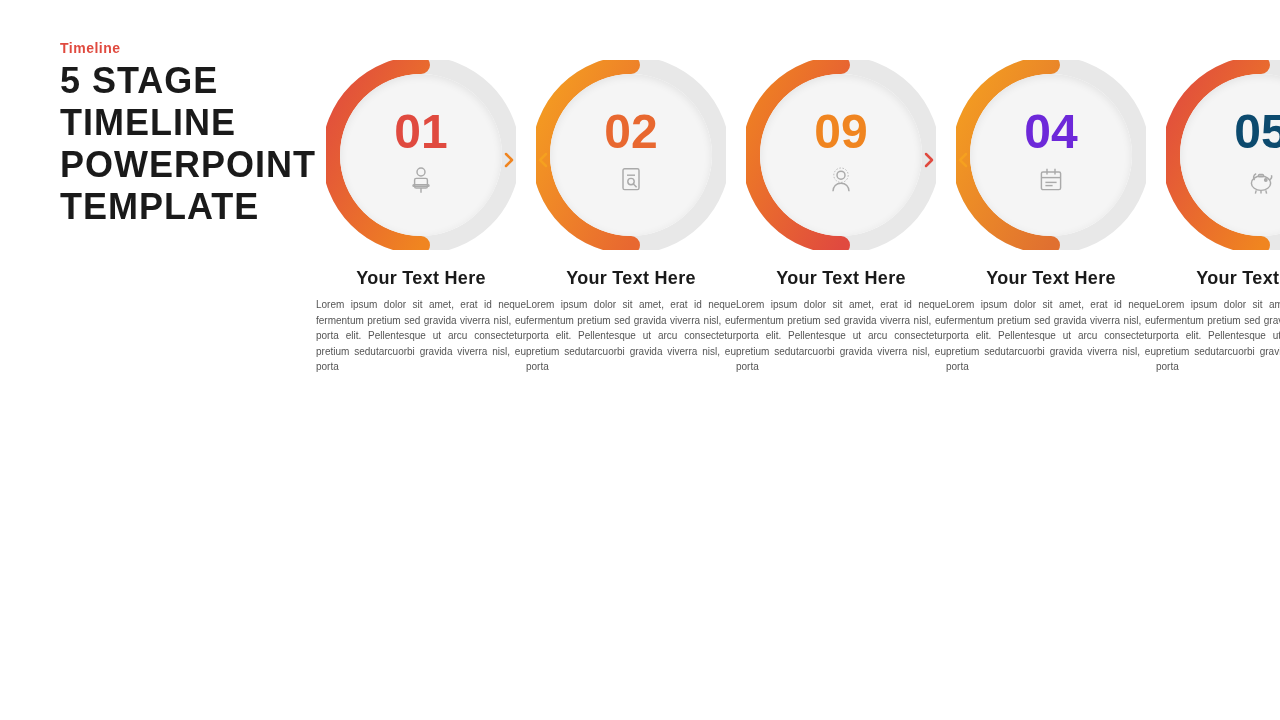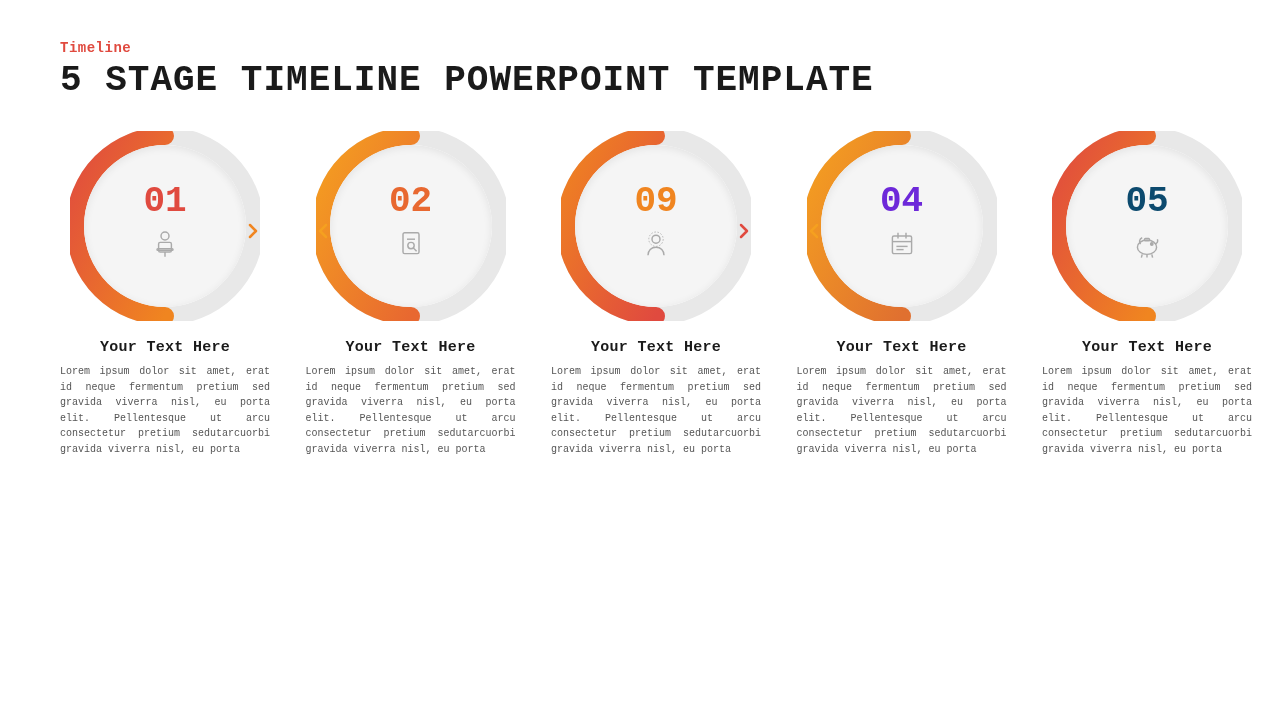--- a/index.html
+++ b/index.html
@@ -10,22 +10,20 @@
       font-family: 'Arial', sans-serif;
       overflow: hidden;
     }
 
     .page {
       width: 1280px;
       height: 720px;
       background: #fff;
       padding: 40px 28px 30px 60px;
       display: flex;
-      flex-direction: column;
-      font-family: Liberation Mono, monospace;
     }
 
     .header {
       margin-bottom: 10px;
     }
 
     .header-label {
       color: #e04a3f;
       font-size: 14px;
       font-weight: 600;
@@ -74,33 +72,33 @@
       border-radius: 50%;
       background: #f5f5f5;
       display: flex;
       flex-direction: column;
       align-items: center;
       justify-content: center;
       box-shadow: inset 0 2px 8px rgba(0,0,0,0.08);
     }
 
     .stage-number {
-      font-size: 36px;
+      font-size: 48px;
       font-weight: 700;
       line-height: 1;
       margin-bottom: 8px;
     }
 
     .stage-icon {
       font-size: 28px;
       color: #999;
     }
 
     .stage-title {
-      font-size: 15px;
+      font-size: 18px;
       font-weight: 800;
       color: #1a1a1a;
       text-align: center;
       margin-bottom: 8px;
       letter-spacing: 0.3px;
     }
 
     .stage-text {
       font-size: 10px;
       color: #555;

